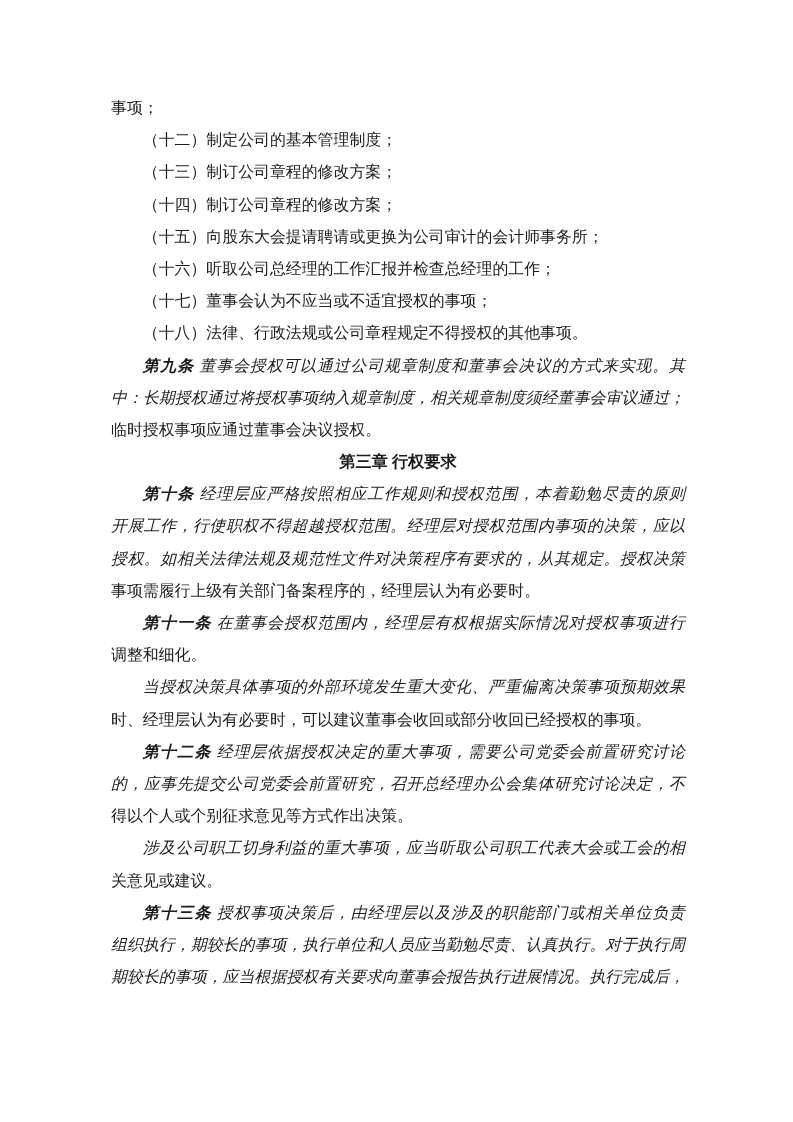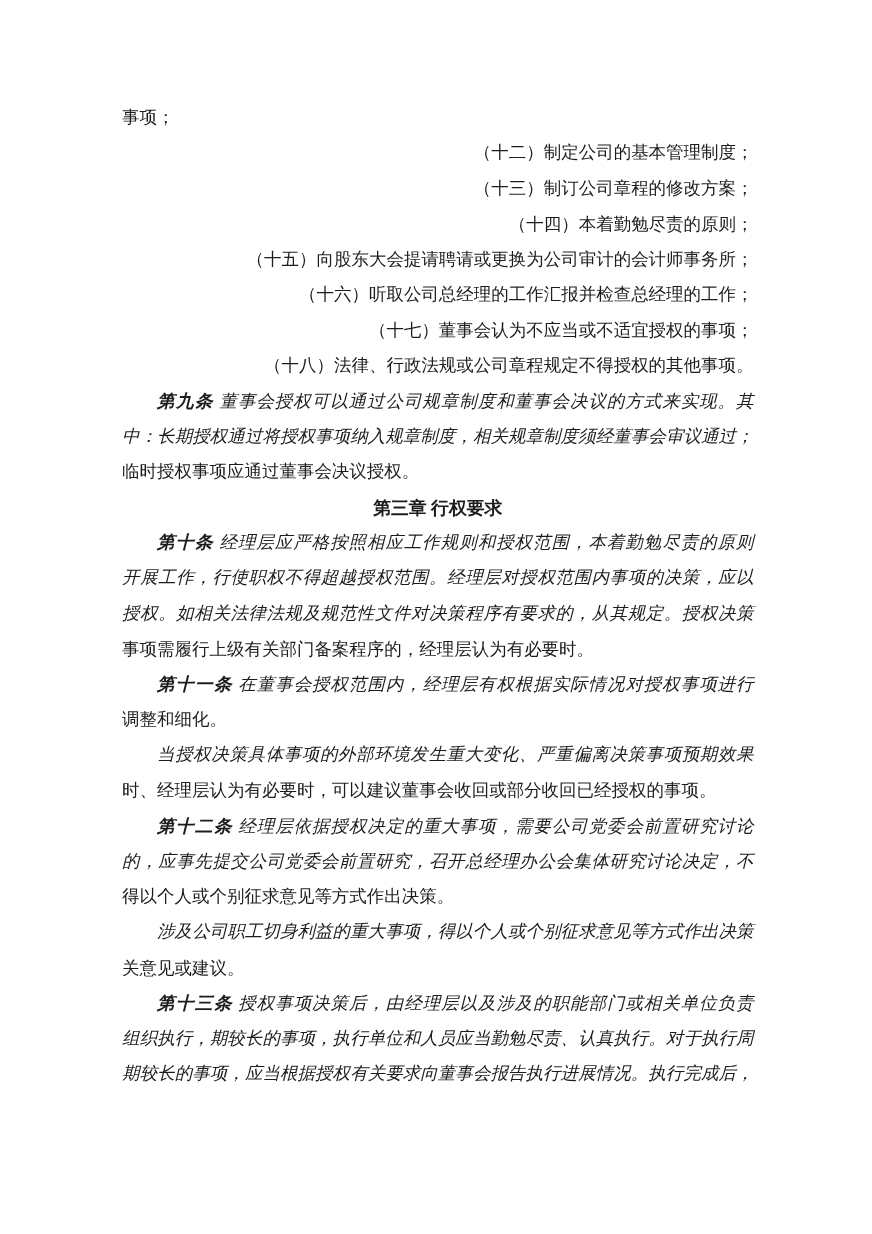--- a/index.html
+++ b/index.html
@@ -38,21 +38,20 @@
     overflow: visible;
   }
   .line.justify {
     text-align: justify;
     text-align-last: justify;
     font-style: italic;
     -moz-text-align-last: justify;
   }
   .line.indent {
     text-indent: 2em;
-    text-align: right;
   }
   .line b {
     font-weight: 700;
     letter-spacing: 0.5px;
   }
   .line.heading {
     text-align: right;
     text-align-last: center;
     font-weight: 700;
     font-size: 16.2px;
@@ -66,21 +65,21 @@
       <div class="para">
         <div class="line">事项；</div>
       </div>
       <div class="para">
         <div class="line indent">（十二）制定公司的基本管理制度；</div>
       </div>
       <div class="para">
         <div class="line indent">（十三）制订公司章程的修改方案；</div>
       </div>
       <div class="para">
-        <div class="line indent">（十四）本着勤勉尽责的原则；</div>
+        <div class="line indent">（十四）制订公司章程的修改方案；</div>
       </div>
       <div class="para">
         <div class="line indent">（十五）向股东大会提请聘请或更换为公司审计的会计师事务所；</div>
       </div>
       <div class="para">
         <div class="line indent">（十六）听取公司总经理的工作汇报并检查总经理的工作；</div>
       </div>
       <div class="para">
         <div class="line indent">（十七）董事会认为不应当或不适宜授权的事项；</div>
       </div>
@@ -106,21 +105,21 @@
       <div class="para">
         <div class="line justify indent">当授权决策具体事项的外部环境发生重大变化、严重偏离决策事项预期效果</div>
         <div class="line">时、经理层认为有必要时，可以建议董事会收回或部分收回已经授权的事项。</div>
       </div>
       <div class="para">
         <div class="line justify indent"><b>第十二条</b> 经理层依据授权决定的重大事项，需要公司党委会前置研究讨论</div>
         <div class="line justify">的，应事先提交公司党委会前置研究，召开总经理办公会集体研究讨论决定，不</div>
         <div class="line">得以个人或个别征求意见等方式作出决策。</div>
       </div>
       <div class="para">
-        <div class="line justify indent">涉及公司职工切身利益的重大事项，得以个人或个别征求意见等方式作出决策</div>
+        <div class="line justify indent">涉及公司职工切身利益的重大事项，应当听取公司职工代表大会或工会的相</div>
         <div class="line">关意见或建议。</div>
       </div>
       <div class="para">
         <div class="line justify indent"><b>第十三条</b> 授权事项决策后，由经理层以及涉及的职能部门或相关单位负责</div>
         <div class="line justify">组织执行，期较长的事项，执行单位和人员应当勤勉尽责、认真执行。对于执行周</div>
         <div class="line justify">期较长的事项，应当根据授权有关要求向董事会报告执行进展情况。执行完成后，</div>
       </div>
     </div>
 </div>
 

